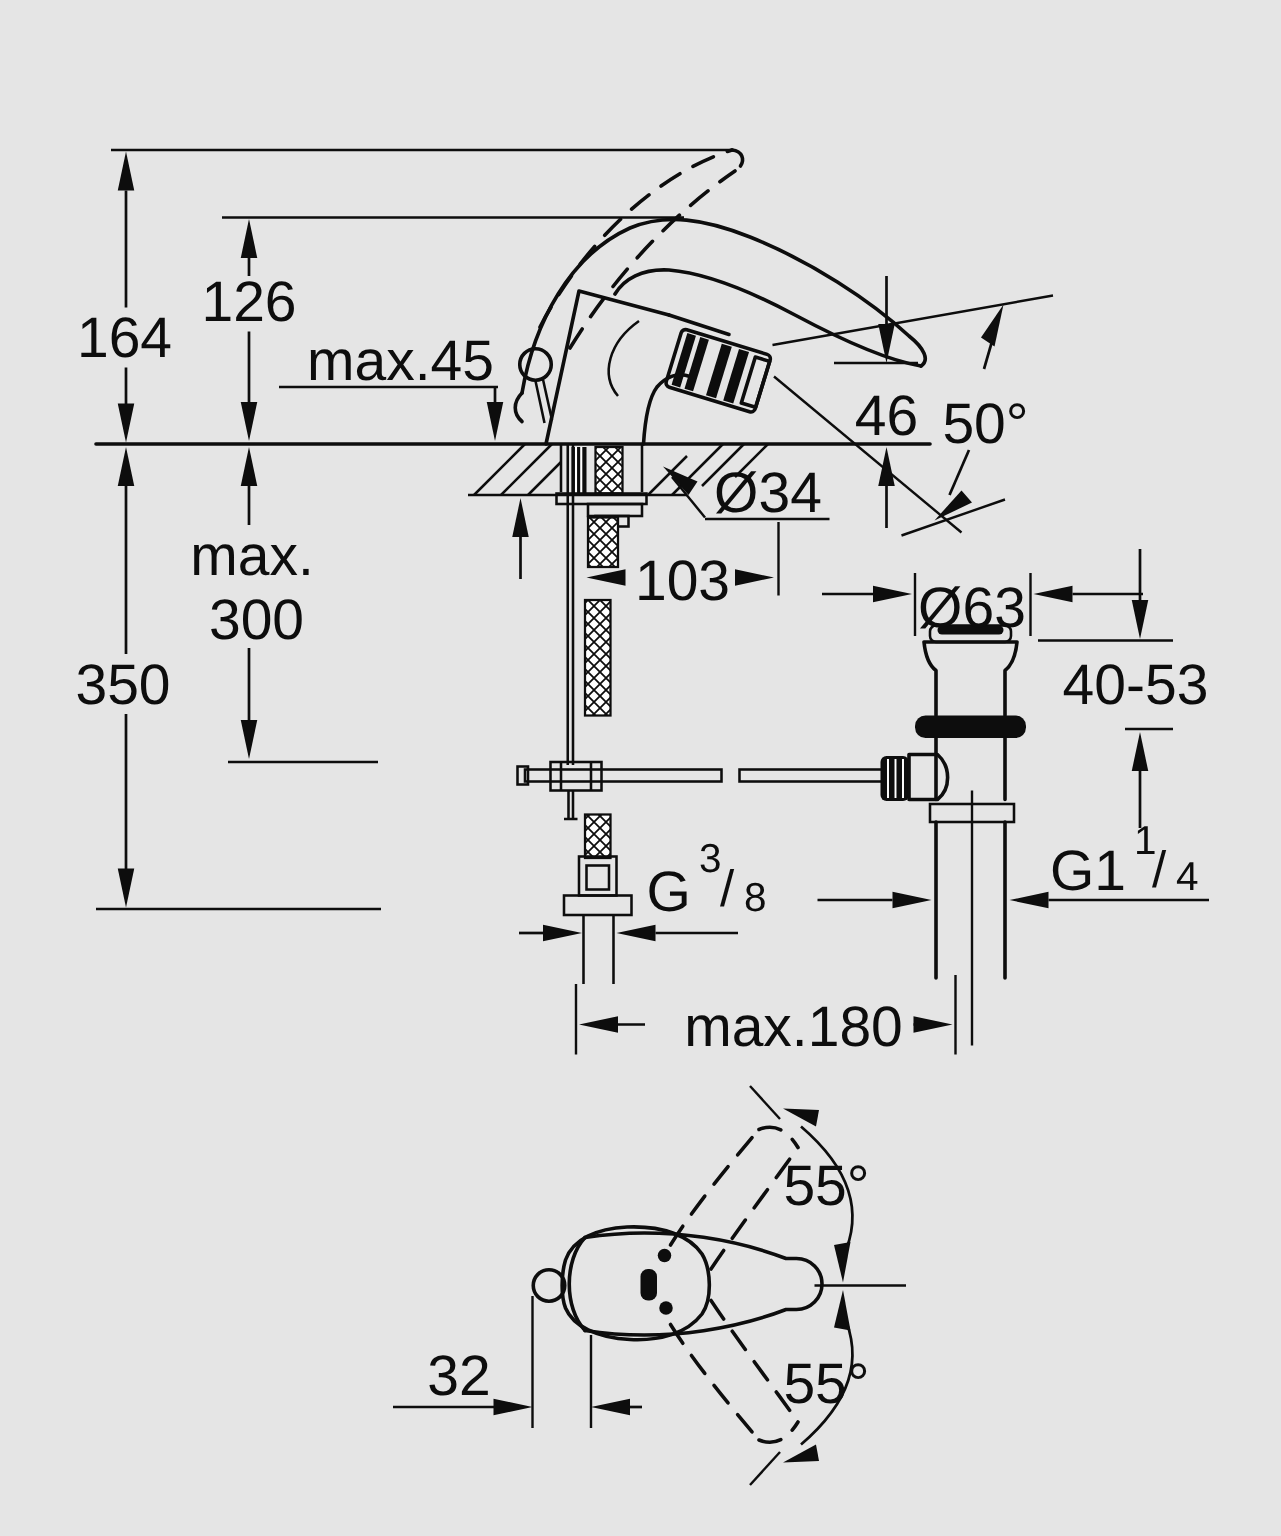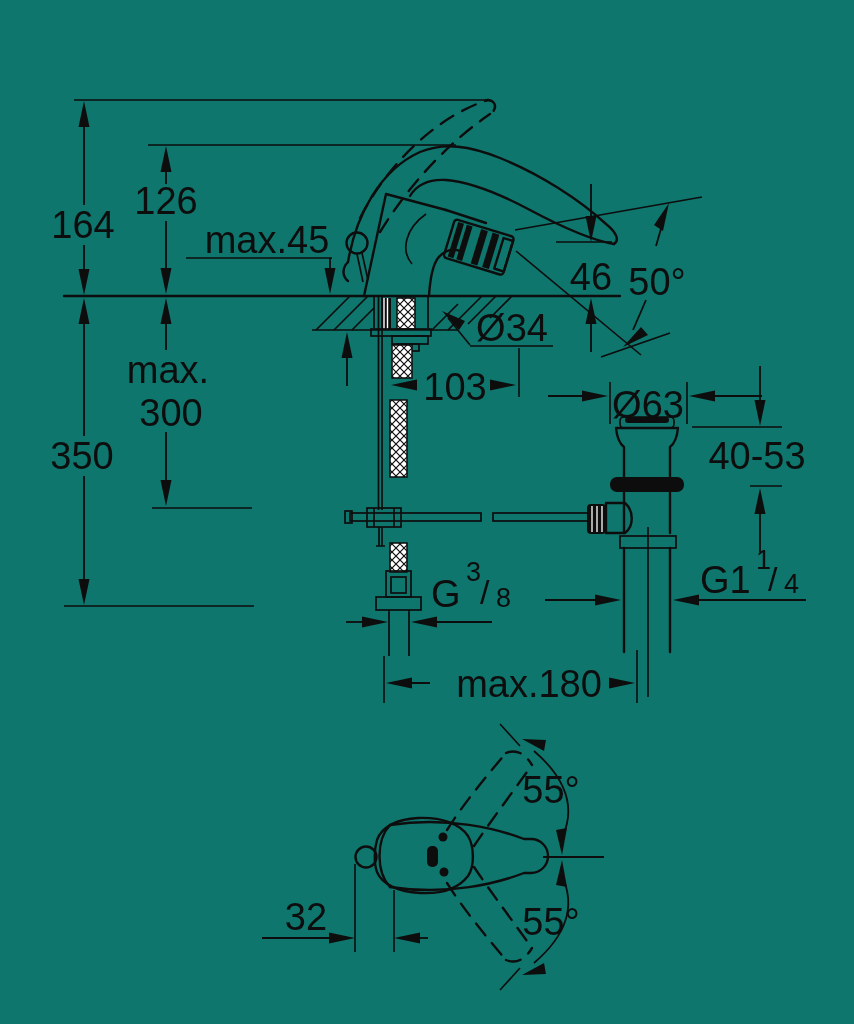--- a/index.html
+++ b/index.html
@@ -1,16 +1,16 @@
 <!DOCTYPE html>
 <html><head>
 <meta charset="utf-8">
 <style>
   html,body{margin:0;padding:0;background:#ffffff;}
-  .stage{width:854px;height:1024px;background:#0f766e;position:relative;overflow:hidden;}
+  .stage{width:854px;height:1024px;background:#e5e5e5;position:relative;overflow:hidden;}
   svg{display:block;}
   .obj{fill:none;stroke:#0d0d0d;stroke-width:2.4;stroke-linecap:round;stroke-linejoin:round;}
   .objthin{fill:none;stroke:#0d0d0d;stroke-width:1.7;}
   .dim{fill:none;stroke:#0d0d0d;stroke-width:1.8;}
   .thin{fill:none;stroke:#0d0d0d;stroke-width:1.6;}
   .head{fill:#0d0d0d;stroke:none;}
   .solid{fill:#0d0d0d;stroke:none;}
   .dash{fill:none;stroke:#0d0d0d;stroke-width:2.4;stroke-dasharray:15 10;stroke-linecap:round;}
   text{font-family:"Liberation Sans","DejaVu Sans",sans-serif;fill:#0d0d0d;}
   .t38{font-size:38px;}

